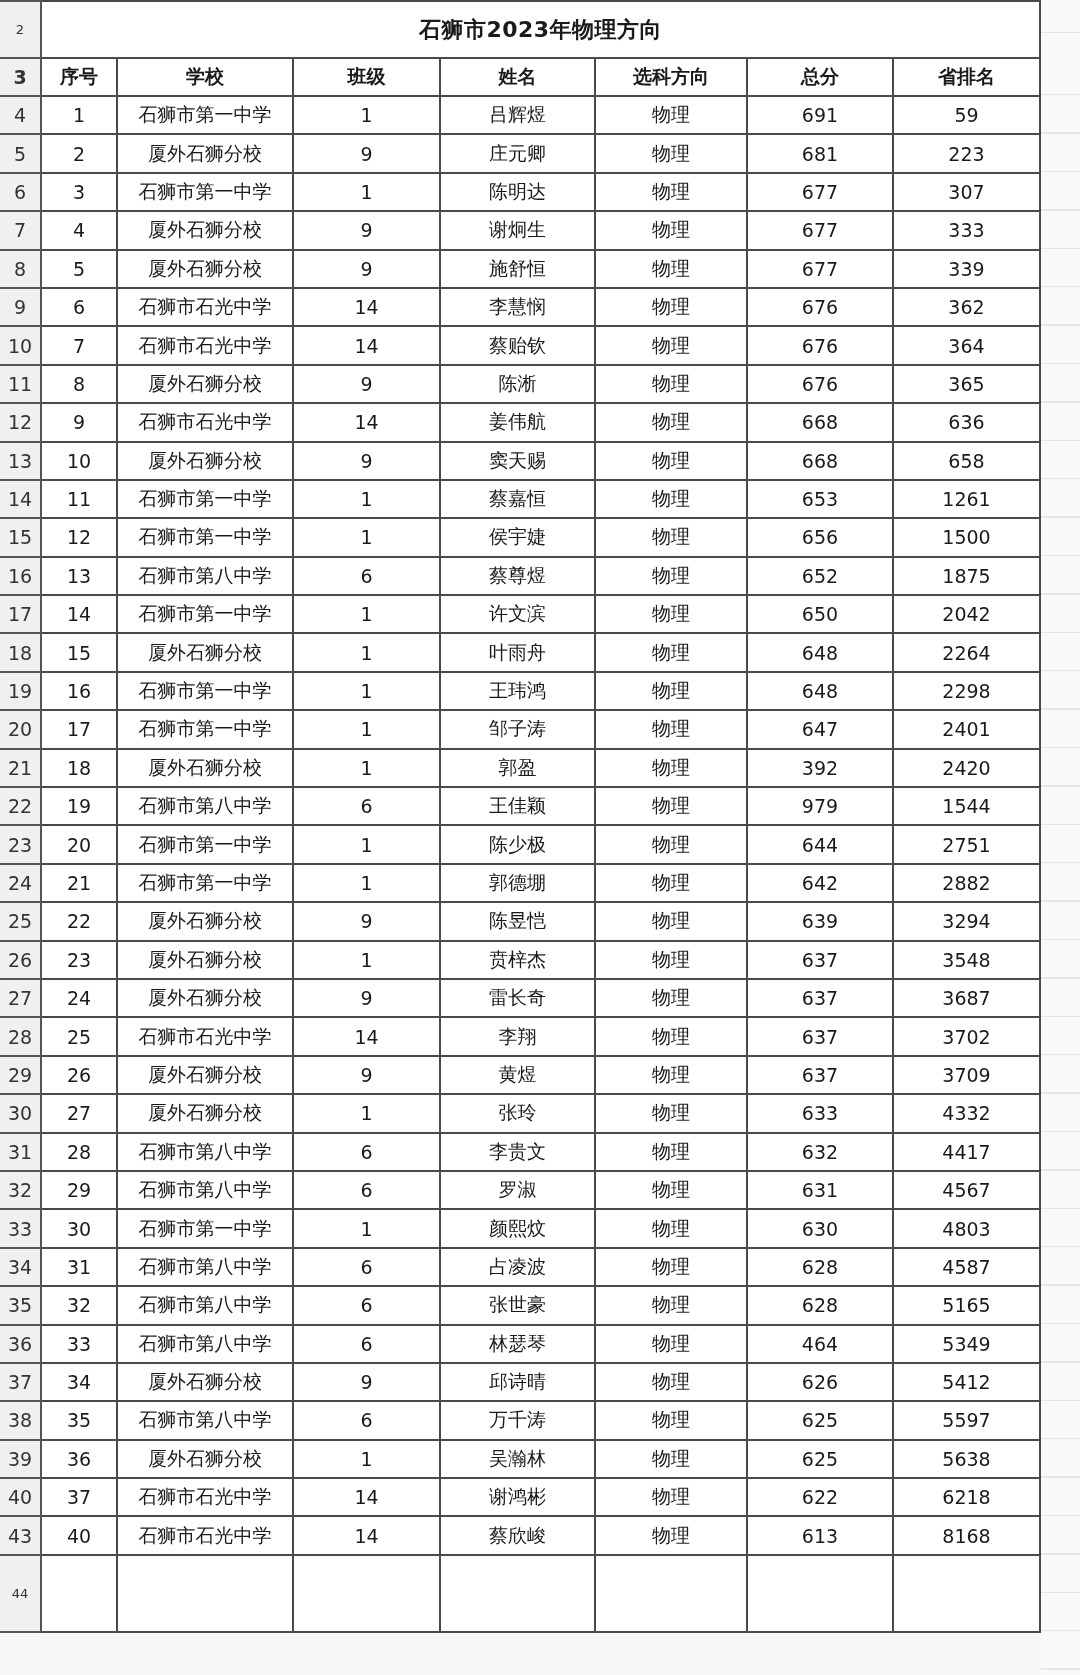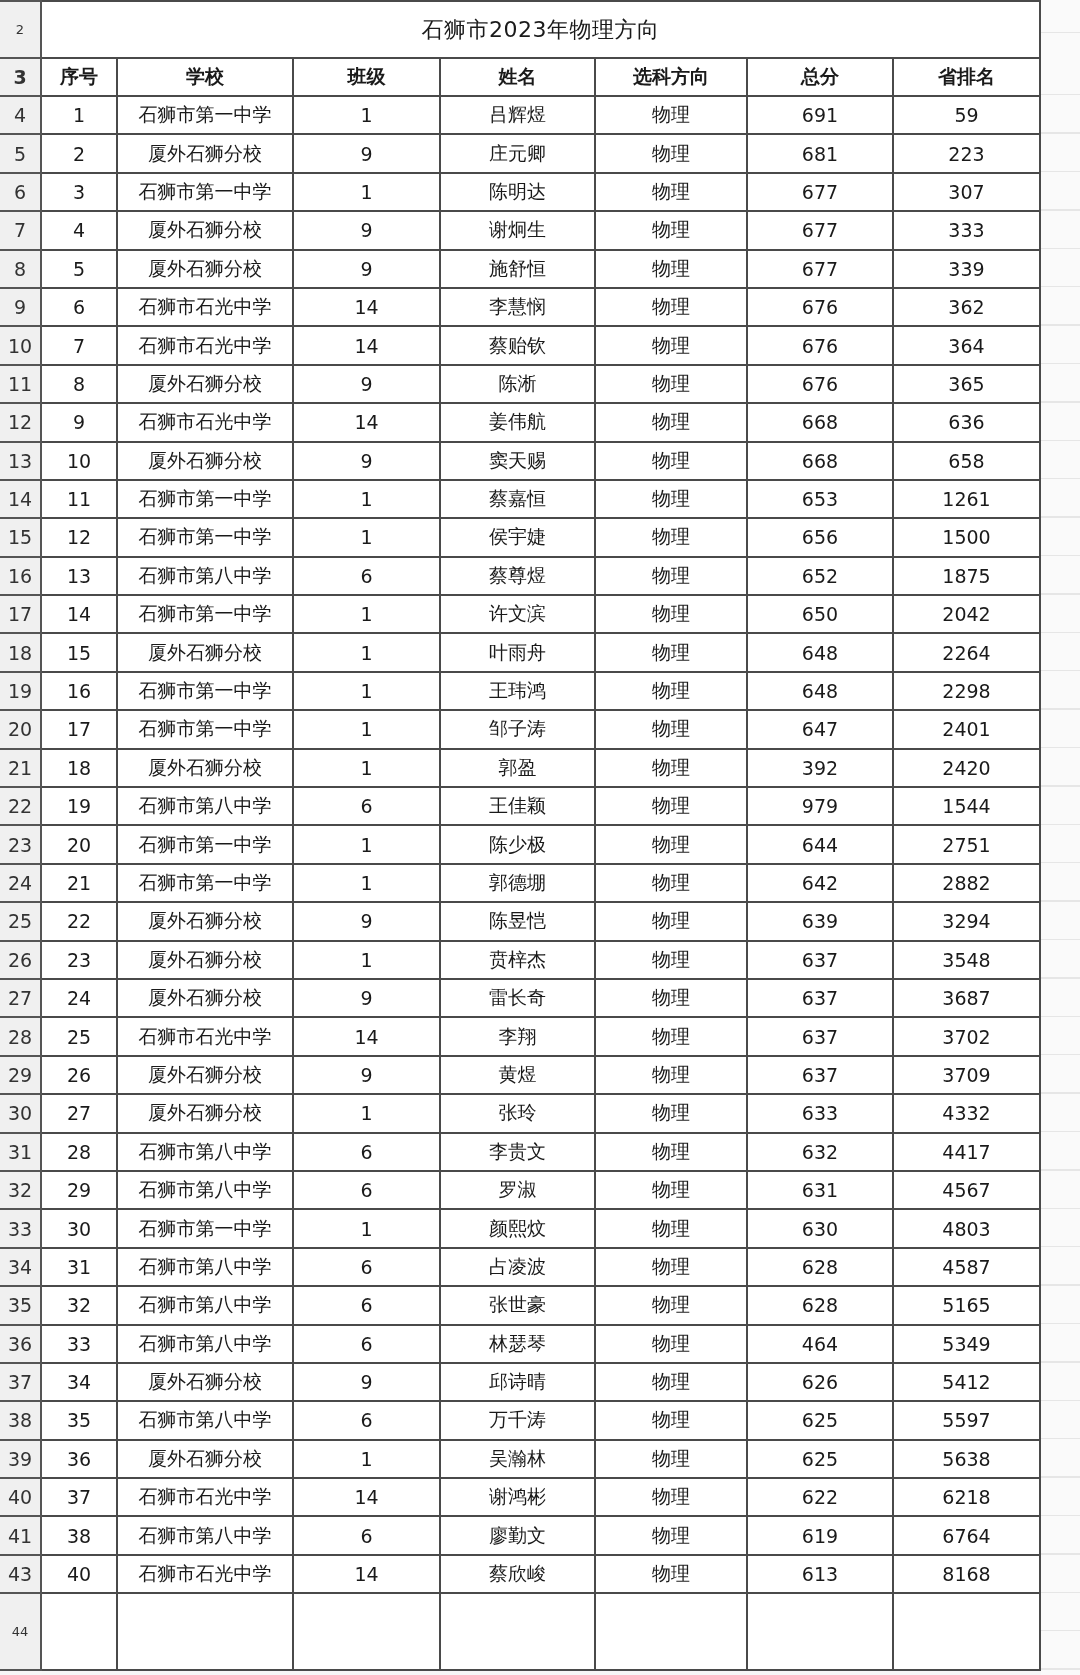--- a/index.html
+++ b/index.html
@@ -35,21 +35,21 @@
   }
   .rowhdr {
     background:#f0f0f0;
     font-size:13px;
     color:#333;
     border-left:none;
     border-color:#555;
   }
   tr.title-row td { height:55px; }
   tr.title-row td.title-cell {
-    font-size:22px; font-weight:normal; letter-spacing:0.5px;
+    font-size:22px; font-weight:bold; letter-spacing:0.5px;
     text-align:center;
     margin-left:48px;
   }
   tr.header-row td { height:36px; font-size:19px; font-weight:bold; }
   tr.data-row td { height:36.4px; font-size:19px; }
   tr.empty-row td { height:75px; }
   col.c0 { width:41px; }
   col.c1 { width:76px; }
   col.c2 { width:176px; }
   col.c3 { width:147px; }
@@ -453,30 +453,20 @@
           <td class="rowhdr">40</td>
           <td>37</td>
           <td>石狮市石光中学</td>
           <td>14</td>
           <td>谢鸿彬</td>
           <td>物理</td>
           <td>622</td>
           <td>6218</td>
         </tr>
         <tr class="data-row">
-          <td class="rowhdr">41</td>
-          <td>38</td>
-          <td>石狮市第八中学</td>
-          <td>6</td>
-          <td>廖勤文</td>
-          <td>物理</td>
-          <td>619</td>
-          <td>6764</td>
-        </tr>
-        <tr class="data-row">
           <td class="rowhdr">43</td>
           <td>40</td>
           <td>石狮市石光中学</td>
           <td>14</td>
           <td>蔡欣峻</td>
           <td>物理</td>
           <td>613</td>
           <td>8168</td>
         </tr>
         <tr class="empty-row">

